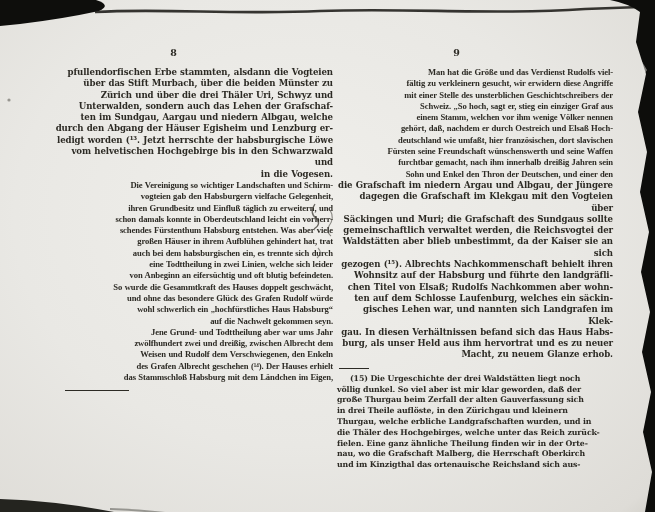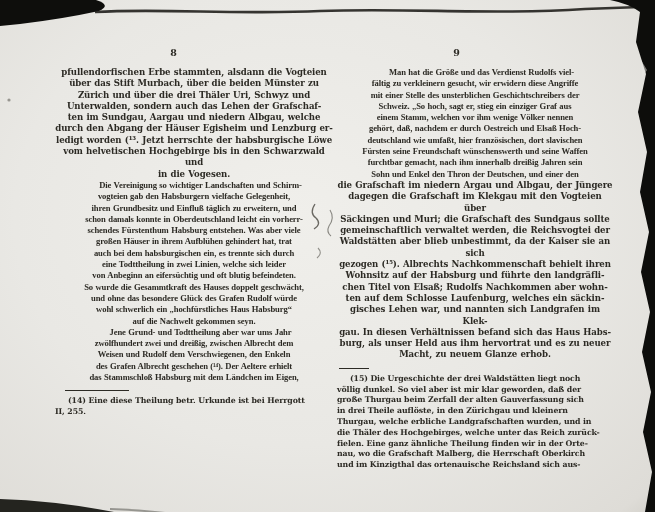--- a/index.html
+++ b/index.html
@@ -16,21 +16,21 @@
   .page-left{left:55px;width:278px;}
   .page-right{left:337px;width:276px;}
   .pagenum{
     text-align:center;font-size:9.5px;font-weight:bold;
     letter-spacing:1px;margin:0 0 9px 0;line-height:10px;
   }
   .page-left .pagenum{transform:translateX(-20px);}
   .page-right .pagenum{transform:translateX(-18px);}
   .para{
     margin:0;font-size:8.6px;font-weight:bold;line-height:11.3px;
-    white-space:pre-line;text-align:center;letter-spacing:-0.1px;
+    white-space:pre-line;text-align:right;letter-spacing:-0.1px;
     word-spacing:0.4px;
   }
   .para.indent{text-indent:13px;font-family:Liberation Serif, serif;}
   .fnrule{border:0;border-top:1.4px solid #2c2a24;margin:7px 0 5px 0;}
   .page-left .fnrule{width:64px;margin-left:10px;}
   .page-right .fnrule{width:30px;margin-left:2px;}
   .footnote{
     margin:0;font-size:7.8px;font-weight:bold;line-height:10.8px;
     white-space:pre-line;letter-spacing:-0.1px;text-indent:13px;
   }
@@ -60,25 +60,23 @@
 auch bei dem habsburgischen ein, es trennte sich durch
 eine Todttheilung in zwei Linien, welche sich leider
 von Anbeginn an eifersüchtig und oft blutig befeindeten.
 So wurde die Gesammtkraft des Hauses doppelt geschwächt,
 und ohne das besondere Glück des Grafen Rudolf würde
 wohl schwerlich ein „hochfürstliches Haus Habsburg“
 auf die Nachwelt gekommen seyn.</p>
     <p class="para indent">Jene Grund- und Todttheilung aber war ums Jahr
 zwölfhundert zwei und dreißig, zwischen Albrecht dem
 Weisen und Rudolf dem Verschwiegenen, den Enkeln
-des Grafen Albrecht geschehen (¹⁴). Der Aeltere erhielt
+des Grafen Albrecht geschehen (¹⁴). Der Hauses erhielt
 das Stammschloß Habsburg mit dem Ländchen im Eigen,</p>
     <hr class="fnrule">
-    <p class="footnote">(14) Eine diese Theilung betr. Urkunde ist bei Herrgott
-II, 255.</p>
   </div>
 
   <div class="page page-right">
     <p class="pagenum">9</p>
     <p class="para indent">Man hat die Größe und das Verdienst Rudolfs viel-
 fältig zu verkleinern gesucht, wir erwidern diese Angriffe
 mit einer Stelle des unsterblichen Geschichtschreibers der
 Schweiz. „So hoch, sagt er, stieg ein einziger Graf aus
 einem Stamm, welchen vor ihm wenige Völker nennen
 gehört, daß, nachdem er durch Oestreich und Elsaß Hoch-

